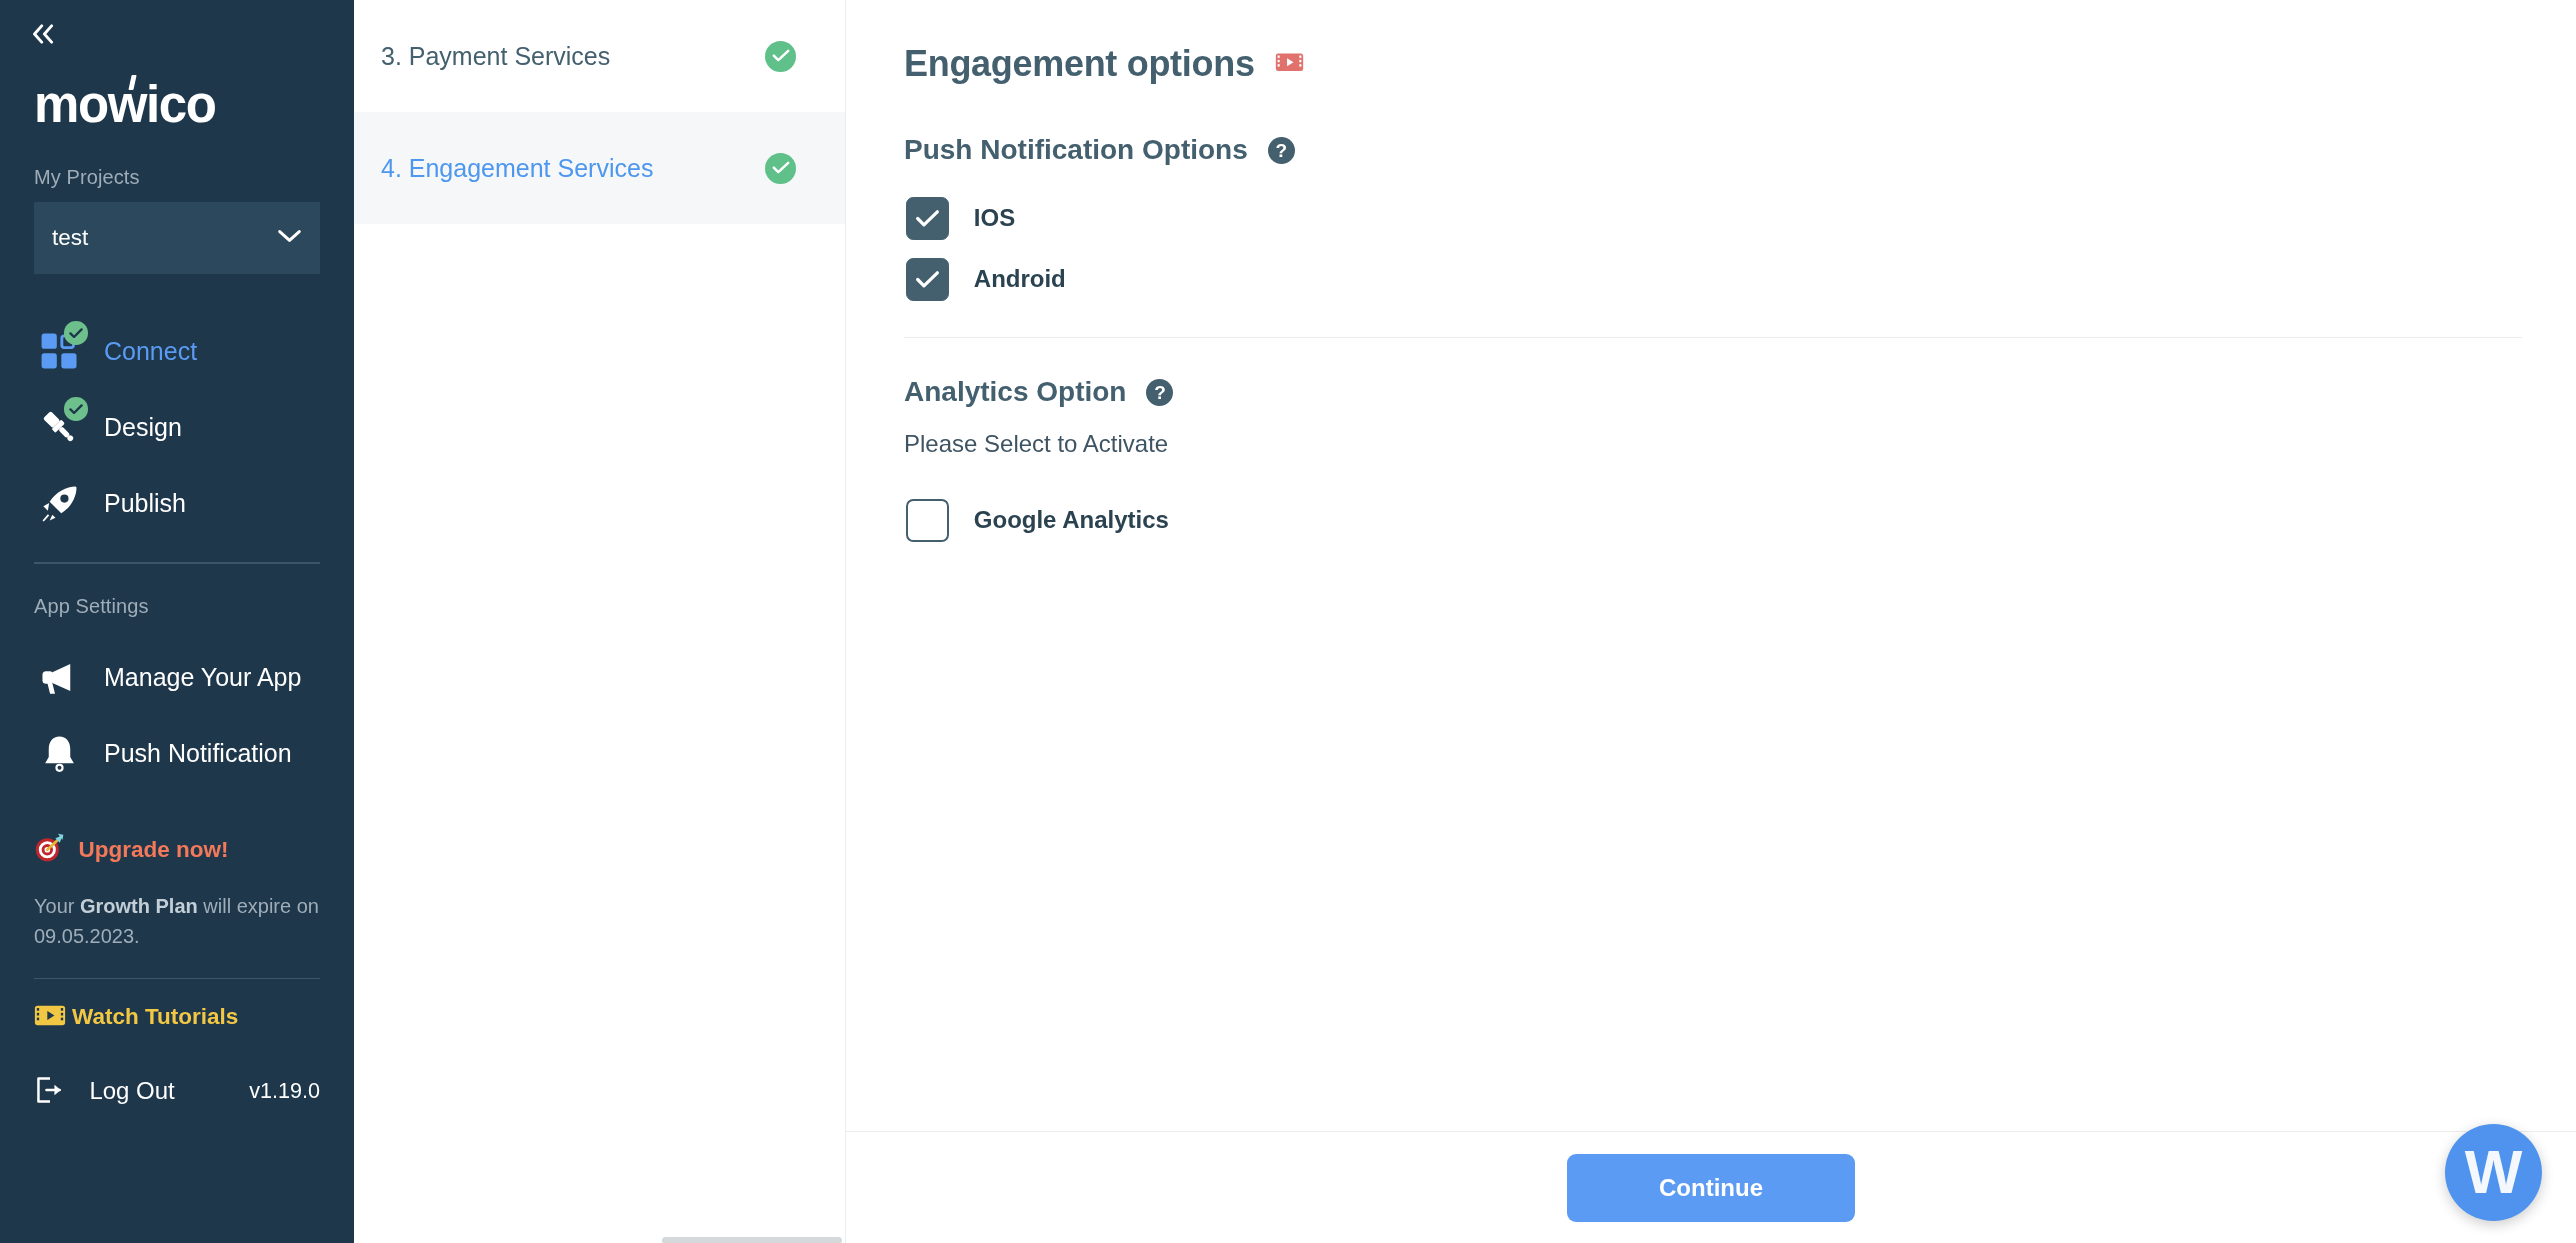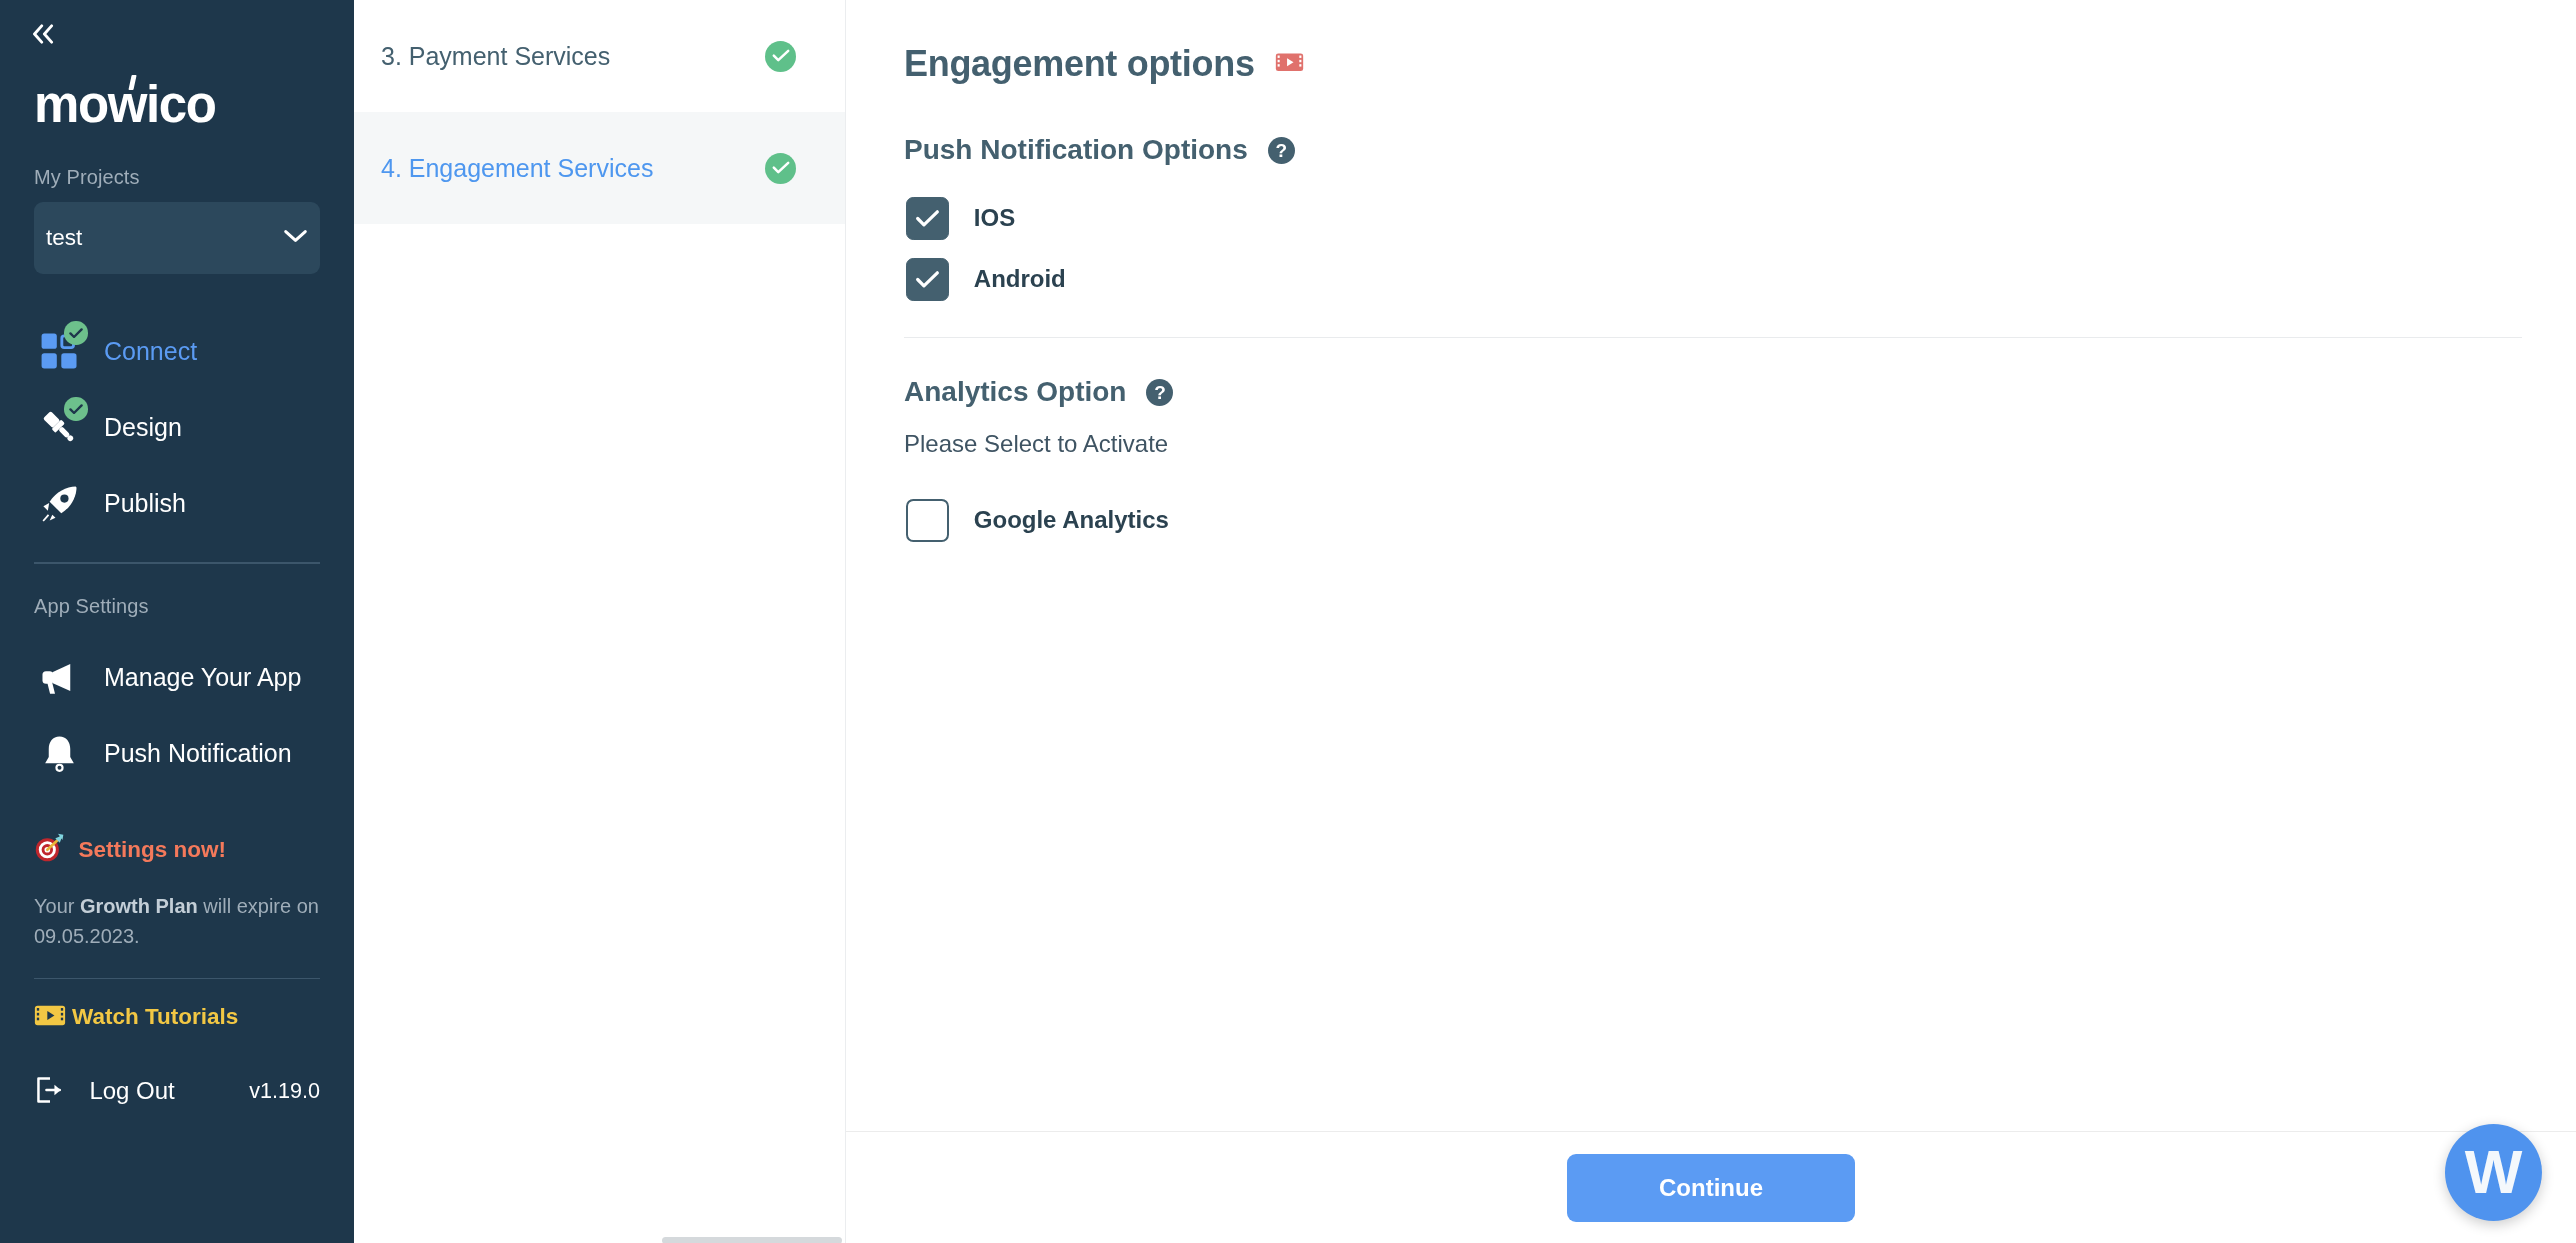--- a/index.html
+++ b/index.html
@@ -58,25 +58,25 @@
   .sec-label {
     font-size: 20px;
     color: #9fadb9;
     margin-top: 31px;
     margin-bottom: 12.6px;
     letter-spacing: 0.1px;
   }
   .project-select {
     height: 72px;
     background: #2c485c;
-    border-radius: 9px;
+    border-radius: 1px;
     display: flex;
     align-items: center;
     justify-content: space-between;
-    padding: 0 12px;
+    padding: 0 18px;
     cursor: pointer;
   }
   .project-select .val { font-size: 22.5px; color: #ffffff; }
 
   .nav-group { margin-top: 40px; }
   .nav-item {
     display: flex;
     align-items: center;
     height: 76px;
     cursor: pointer;
@@ -412,21 +412,21 @@
           <svg width="32" height="32" viewBox="0 0 36 36">
             <circle cx="15" cy="20" r="13" fill="#c0272d"></circle>
             <circle cx="15" cy="20" r="9.6" fill="#ffffff"></circle>
             <circle cx="15" cy="20" r="6.4" fill="#c0272d"></circle>
             <circle cx="15" cy="20" r="3.2" fill="#ffffff"></circle>
             <path d="M15 20 L31 5" stroke="#e8b63a" stroke-width="3" stroke-linecap="round"></path>
             <path d="M24 7 L32 4 L29 12" fill="#7fd4e0"></path>
             <path d="M27 2 L33 3 L32 9" fill="#7fd4e0"></path>
           </svg>
         </span>
-        <span class="upgrade-text">Settings now!</span>
+        <span class="upgrade-text">Upgrade now!</span>
       </div>
       <div class="plan-note"><span>Your </span><b>Growth Plan</b><span> will expire on 09.05.2023.</span></div>
     </div>
 
     <div class="divider" style="margin-top:27px"></div>
 
     <div class="tutorials-row">
       <span>
         <svg width="32" height="25" viewBox="0 0 36 28">
           <rect x="1" y="3" width="34" height="22" rx="3" fill="#f2c744"></rect>

